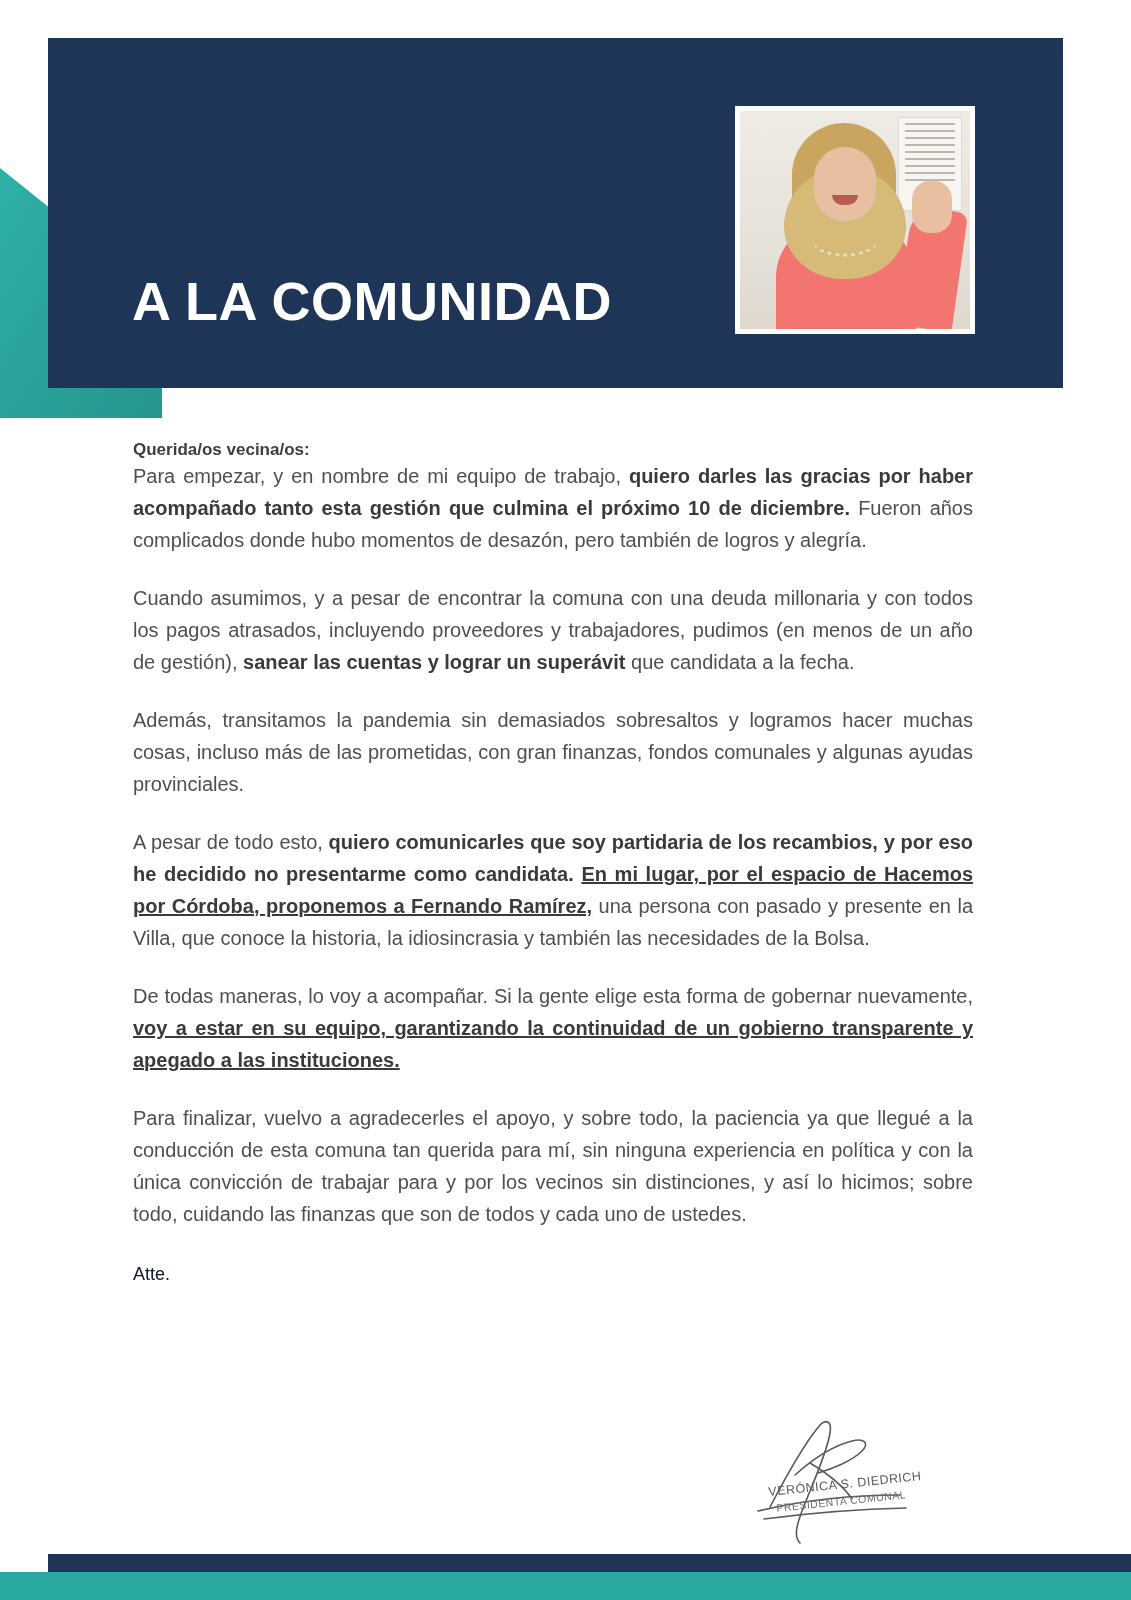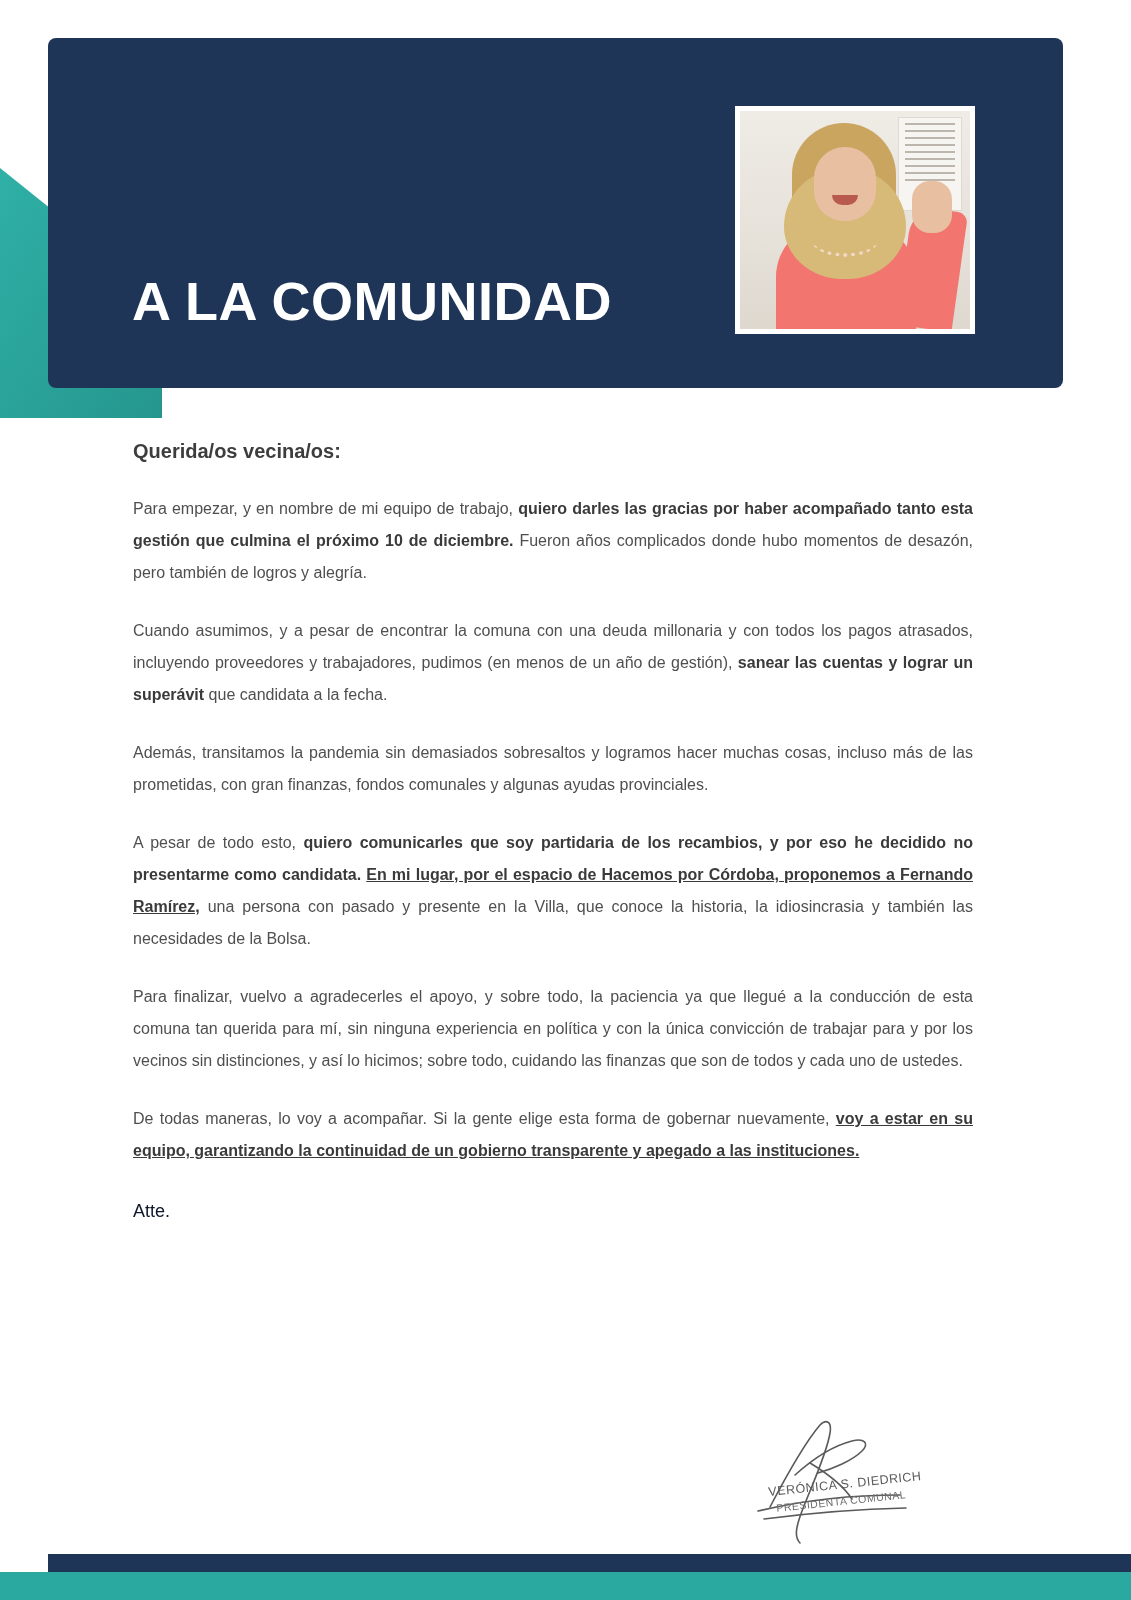--- a/index.html
+++ b/index.html
@@ -46,21 +46,20 @@
 
   
   .header {
     position: absolute;
     left: 48px;
     top: 38px;
     right: 68px;
     height: 350px;
     background: #1f3557;
     z-index: 2;
-    border-radius: 8px;
   }
   .header-title {
     position: absolute;
     left: 84px;
     bottom: 56px;
     font-size: 54px;
     font-weight: bold;
     letter-spacing: 0.5px;
     color: #ffffff;
     font-family: "Liberation Sans", sans-serif;
@@ -160,27 +159,26 @@
 
   
   .letter {
     position: absolute;
     left: 133px;
     top: 440px;
     width: 840px;
     z-index: 2;
   }
   .salutation {
-    font-size: 20px;
+    font-size: 17px;
     font-weight: bold;
     color: #3d3d3d;
-    margin-bottom: 30px;
   }
   .para {
-    font-size: 16px;
+    font-size: 20px;
     line-height: 32px;
     text-align: justify;
     color: #4f4f4f;
     margin: 0 0 26px 0;
   }
   .para b { color: #3a3a3a; font-weight: bold; }
   .para .bu { font-weight: bold; text-decoration: underline; color: #3a3a3a; }
   .atte { font-size: 18px; color: #0f172a; margin-top: 34px; }
 
   
@@ -246,22 +244,22 @@
   </div>
 </div>
 
 <div class="letter">
   <div class="salutation">Querida/os vecina/os:</div>
   <div id="paragraphs">
       <div class="para"><span>Para empezar, y en nombre de mi equipo de trabajo, </span><b>quiero darles las gracias por haber acompañado tanto esta gestión que culmina el próximo 10 de diciembre.</b><span> Fueron años complicados donde hubo momentos de desazón, pero también de logros y  alegría.</span></div>
       <div class="para"><span>Cuando asumimos, y a pesar de encontrar la comuna con una deuda millonaria y con todos los pagos atrasados, incluyendo proveedores y trabajadores, pudimos (en menos de un año de gestión), </span><b>sanear las cuentas y lograr un superávit</b><span> que candidata a la fecha.</span></div>
       <div class="para"><span>Además, transitamos la pandemia sin demasiados sobresaltos y logramos hacer muchas cosas, incluso más de las prometidas, con gran finanzas, fondos comunales y algunas ayudas provinciales.</span></div>
       <div class="para"><span>A pesar de todo esto, </span><b>quiero comunicarles que soy partidaria de los recambios,  y por eso he decidido no presentarme como candidata. </b><span class="bu">En mi lugar, por el espacio de Hacemos por Córdoba, proponemos a Fernando Ramírez,</span><span>  una persona con pasado y presente en la Villa, que conoce la historia, la idiosincrasia y también las necesidades de la Bolsa.</span></div>
+      <div class="para"><span>De todas maneras, lo voy a acompañar. Si la gente elige esta forma de gobernar nuevamente, </span><span class="bu">voy a estar en su equipo, garantizando la continuidad de un gobierno transparente y apegado a las instituciones. </span></div>
       <div class="para"><span>Para finalizar, vuelvo a agradecerles el apoyo, y sobre todo, la paciencia ya que llegué a la conducción de esta comuna tan querida para mí, sin ninguna experiencia en política y con la única convicción de trabajar para y por los vecinos sin distinciones, y así lo hicimos; sobre todo, cuidando las finanzas que son de todos y cada uno de ustedes.</span></div>
-      <div class="para"><span>De todas maneras, lo voy a acompañar. Si la gente elige esta forma de gobernar nuevamente, </span><span class="bu">voy a estar en su equipo, garantizando la continuidad de un gobierno transparente y apegado a las instituciones. </span></div>
     </div>
   <div class="atte">Atte.</div>
 </div>
 
 <div class="signature">
   <svg width="230" height="130" viewBox="0 0 230 130">
     <g fill="none" stroke="#5a5a5a" stroke-width="1.6" stroke-linecap="round">
       <path d="M30 92 C 52 50, 68 24, 80 10 C 86 4, 92 6, 90 18 C 87 38, 72 70, 62 96 C 56 112, 54 122, 60 128"></path>
       <path d="M55 60 C 75 42, 96 30, 112 26 C 124 23, 130 28, 122 36 C 112 46, 92 54, 78 58"></path>
       <path d="M70 48 C 90 60, 104 72, 112 84"></path>

